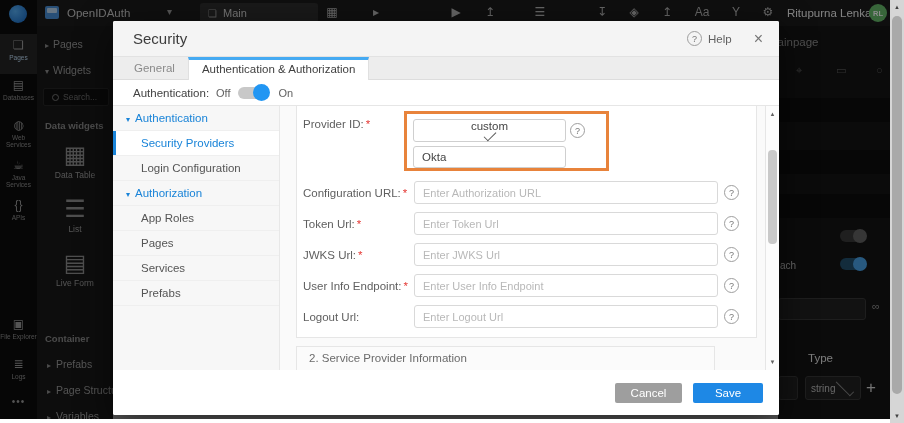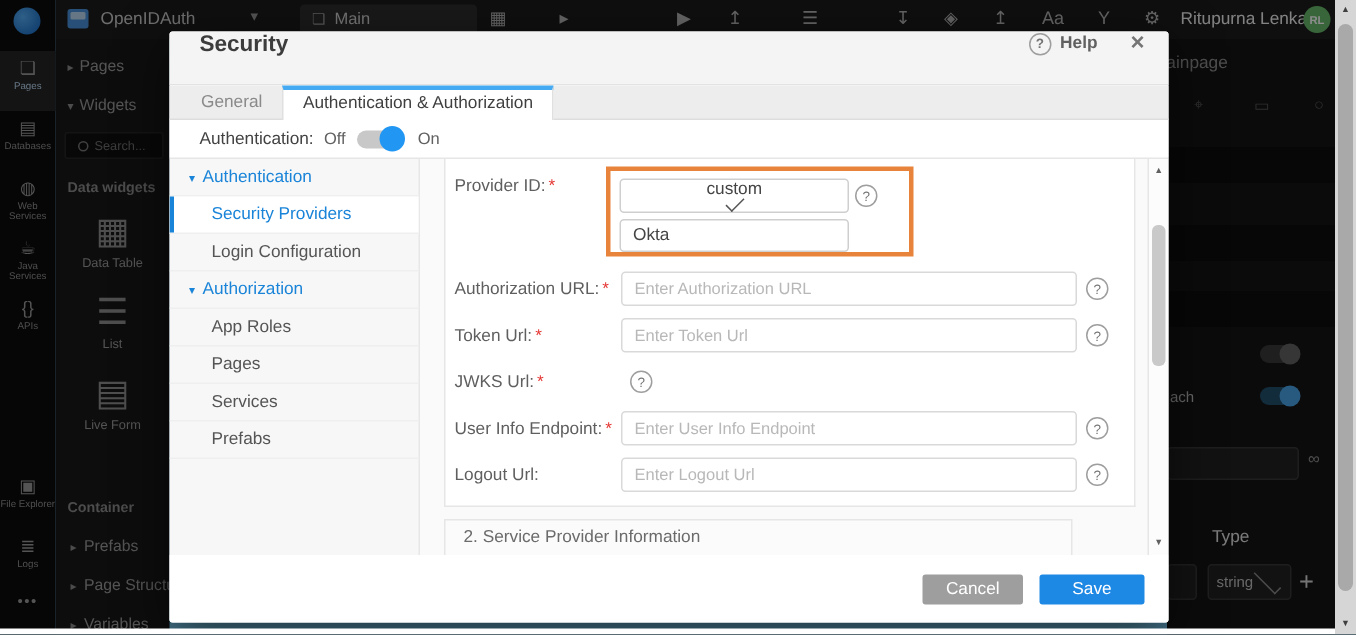--- a/index.html
+++ b/index.html
@@ -1,18 +1,18 @@
 <!DOCTYPE html>
 <html><head>
 <meta charset="utf-8">
 <style>
   * { margin:0; padding:0; box-sizing:border-box; }
   html,body { background:#000; }
   body { font-family:"Liberation Sans","DejaVu Sans",sans-serif; }
-  .screen { position:relative; width:904px; height:423px; background:#7dd3fc; overflow:hidden; }
+  .screen { position:relative; width:904px; height:423px; background:#a3a3a3; overflow:hidden; }
 
   
   .topbar { position:absolute; left:37px; top:0; width:853px; height:26px; background:#1d1d1d; z-index:1; }
   .proj-icon { position:absolute; left:8px; top:6px; width:14px; height:13px; background:#4a90d9; border-radius:2px; }
   .proj-icon::after { content:""; position:absolute; left:2px; top:2px; right:2px; height:5px; background:#bcd7f0; border-radius:1px; }
   .proj-name { position:absolute; left:30px; top:7px; font-size:11.5px; color:#c9c9c9; }
   .proj-caret { position:absolute; left:130px; top:6px; font-size:10px; color:#9a9a9a; }
   .page-tab { position:absolute; left:163px; top:3px; width:118px; height:20px; background:#2e2e2e; border-radius:3px; display:flex; align-items:center; padding:0 8px; }
   .page-tab .pt-ic { font-size:10px; color:#9a9a9a; margin-right:6px; }
   .page-tab .pt-tx { font-size:11px; color:#d4d4d4; }
@@ -67,21 +67,21 @@
   .cv-select { position:absolute; left:27px; top:350px; width:56px; height:24px; background:#212121; border:1px solid #383838; border-radius:3px; display:flex; align-items:center; padding:0 5px; cursor:pointer; }
   .cv-select span { font-size:10px; color:#bdbdbd; flex:1; }
   .cv-plus { position:absolute; left:88px; top:350px; font-size:17px; color:#d6d6d6; line-height:24px; cursor:pointer; }
   .chev { width:6px; height:6px; border-right:1.5px solid #888; border-bottom:1.5px solid #888; transform:rotate(45deg); margin-top:-3px; }
 
   
   .overlay { position:absolute; left:0; top:0; width:904px; height:423px; background:rgba(0,0,0,0.45); z-index:5; }
 
   
   .modal { position:absolute; left:113px; top:21px; width:666px; height:394px; background:#fff; z-index:10; border-radius:2px; box-shadow:0 10px 35px rgba(0,0,0,0.55); }
-  .m-header { height:36px; background:#f4f4f4; border-bottom:1px solid #e2e2e2; display:flex; align-items:flex-start; padding:0 16px 0 20px; border-radius:2px 2px 0 0;font-weight:bold; }
+  .m-header { height:36px; background:#f4f4f4; border-bottom:1px solid #e2e2e2; display:flex; align-items:center; padding:0 16px 0 20px; border-radius:2px 2px 0 0; }
   .m-title { font-size:15px; color:#3c3c3c; }
   .m-head-right { margin-left:auto; display:flex; align-items:center; }
   .help-c { width:15px; height:15px; border:1px solid #9e9e9e; border-radius:50%; color:#757575; font-size:9px; display:inline-flex; align-items:center; justify-content:center; flex:0 0 15px; cursor:pointer; }
   .m-help-tx { font-size:11.5px; color:#616161; margin:0 22px 0 6px; cursor:pointer; }
   .m-close { font-size:16px; color:#757575; cursor:pointer; line-height:16px; }
   .m-tabs { display:flex; background:#ededed; height:23px; padding-left:8px; border-bottom:1px solid #ddd; }
   .m-tab { padding:0 13px; line-height:22px; font-size:11.5px; color:#8a8a8a; cursor:pointer; }
   .m-tab.active { background:#fff; border-top:3px solid #45aaf2; border-left:1px solid #e0e0e0; border-right:1px solid #e0e0e0; line-height:19px; color:#3f3f3f; margin-bottom:-1px; }
   .m-toggle-row { height:25px; background:#fff; display:flex; align-items:center; padding-left:20px; }
   .m-toggle-row .lbl { font-size:11.5px; color:#424242; width:83px; }
@@ -349,38 +349,39 @@
               <span>custom</span>
               <span class="chev"></span>
             </div>
             <span class="help-c hl-help">?</span>
             <input class="prov-input" value="Okta" style="">
           </div>
           <div class="url-rows">
 
               <div class="frow">
                 <div class="flabel">
-                  <span>Authorization URL:</span><span class="star">*</span>
+                  <span>Configuration URL:</span><span class="star">*</span>
                 </div>
                 <input class="finput" placeholder="Enter Authorization URL" style="">
                 <span class="help-c">?</span>
               </div>
 
               <div class="frow">
                 <div class="flabel">
                   <span>Token Url:</span><span class="star">*</span>
                 </div>
                 <input class="finput" placeholder="Enter Token Url" style="">
                 <span class="help-c">?</span>
               </div>
 
               <div class="frow">
                 <div class="flabel">
                   <span>JWKS Url:</span><span class="star">*</span>
                 </div>
+                <input class="finput" placeholder="Enter JWKS Url" style="">
                 <span class="help-c">?</span>
               </div>
 
               <div class="frow">
                 <div class="flabel">
                   <span>User Info Endpoint:</span><span class="star">*</span>
                 </div>
                 <input class="finput" placeholder="Enter User Info Endpoint" style="">
                 <span class="help-c">?</span>
               </div>

